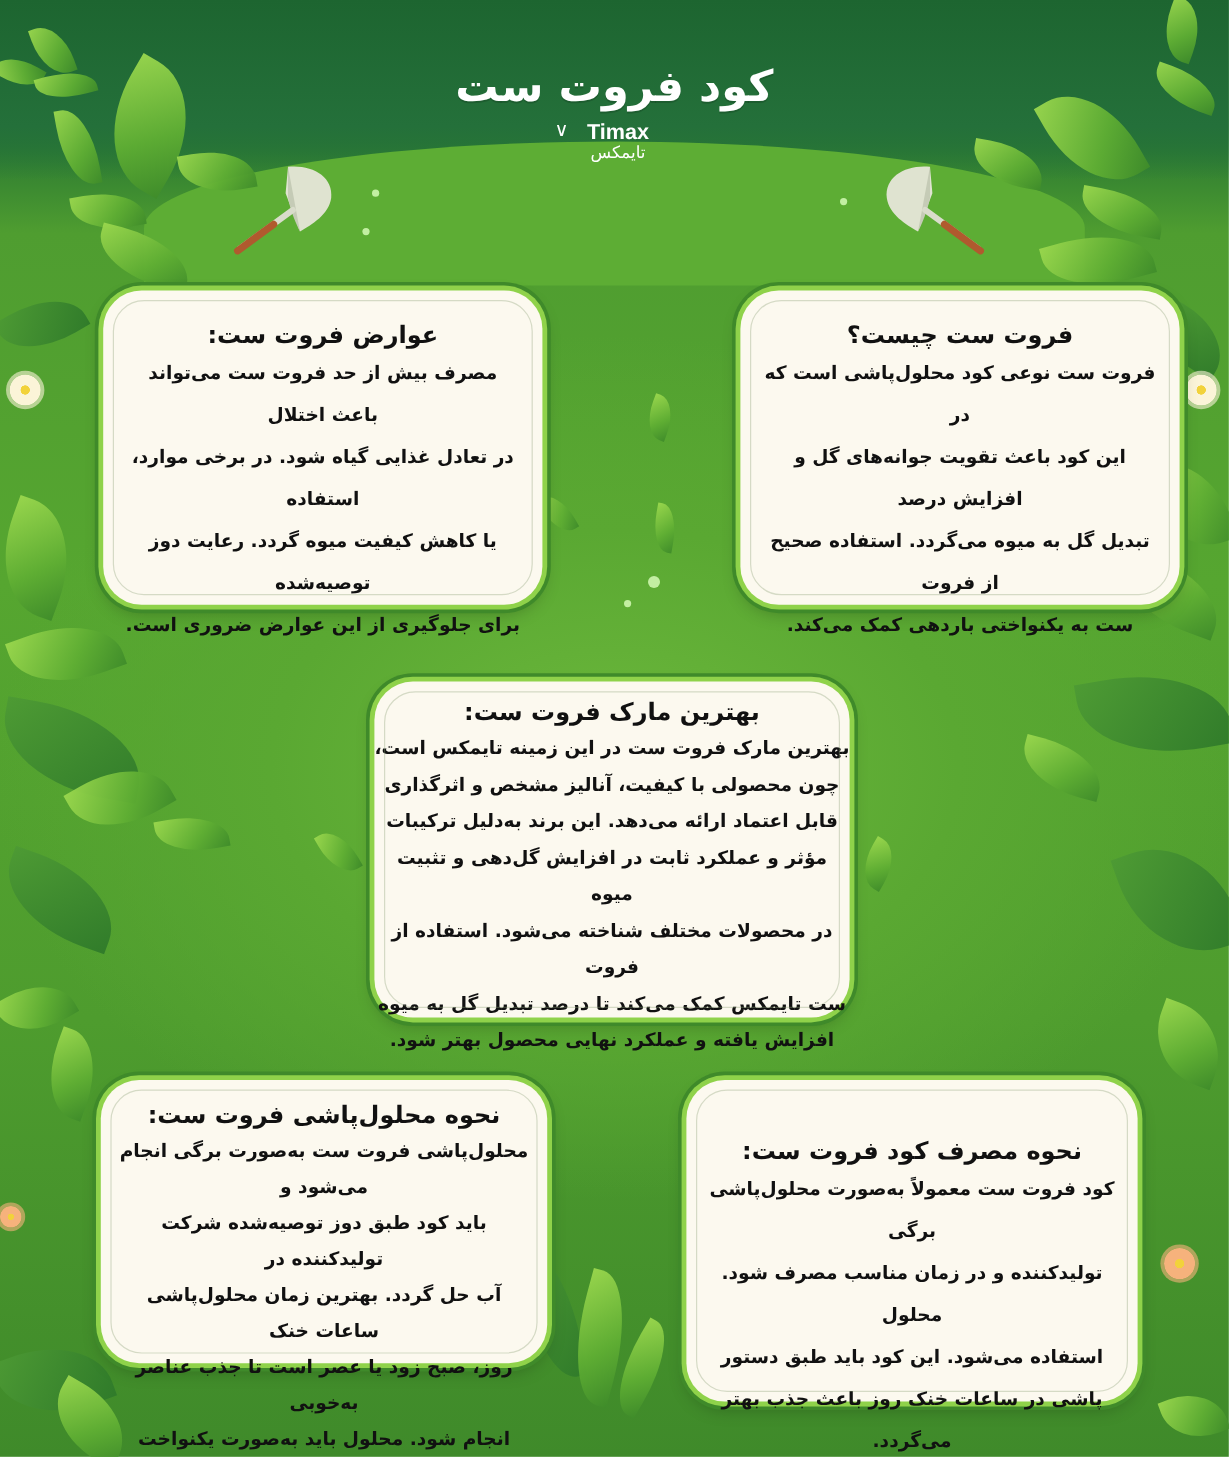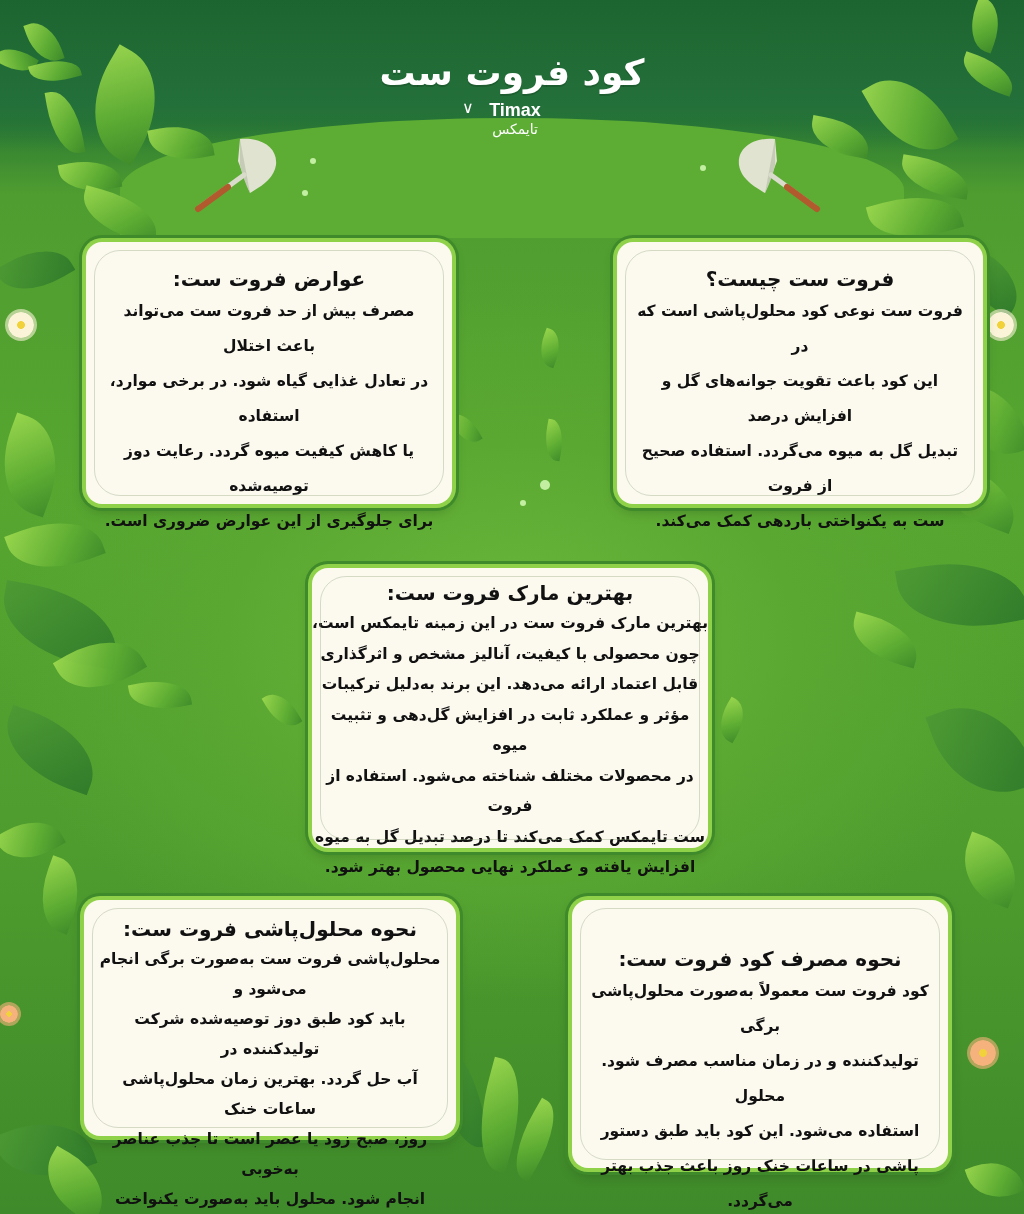--- a/index.html
+++ b/index.html
@@ -22,25 +22,25 @@
   .title {
     position: absolute; top: 28px; left: 0; width: 1024px; text-align: center;
     color: #ffffff; font-size: 36px; font-weight: bold; letter-spacing: 1px;
     direction: rtl; text-shadow: 0 2px 0 rgba(0,0,0,0.15);
   }
   .logo {
     position: absolute; top: 100px; left: 460px; width: 110px; height: 50px;
     color: #fff; text-align: center;
   }
   .logo .en { font-size: 18px; font-weight: bold; display: block; line-height: 20px; font-family: "Liberation Sans", sans-serif; }
-  .logo .fa { font-size: 14px; display: block; direction: rtl; line-height: 18px; }
+  .logo .fa { font-size: 14px; display: block; direction: rtl; line-height: 18px; font-family: Liberation Serif, serif; }
   .logo .horn { position: absolute; left: 2px; top: -2px; font-size: 16px; }
 
   .card {
-    position: absolute; background: #fcf9ef; border-radius: 16px;
+    position: absolute; background: #fcf9ef; border-radius: 32px;
     box-shadow: 0 0 0 4px #8fd24a, 0 0 0 7px #3f8a2a, 0 6px 14px rgba(0,0,0,0.25);
     direction: rtl; text-align: center; color: #111;
     box-sizing: border-box;
   }
   .card::after {
     content: ""; position: absolute; inset: 8px; border-radius: 26px;
     border: 1px solid rgba(140,160,120,0.35); pointer-events: none;
   }
   .card h2 {
     margin: 0; font-size: 20px; font-weight: bold; line-height: 30px;

